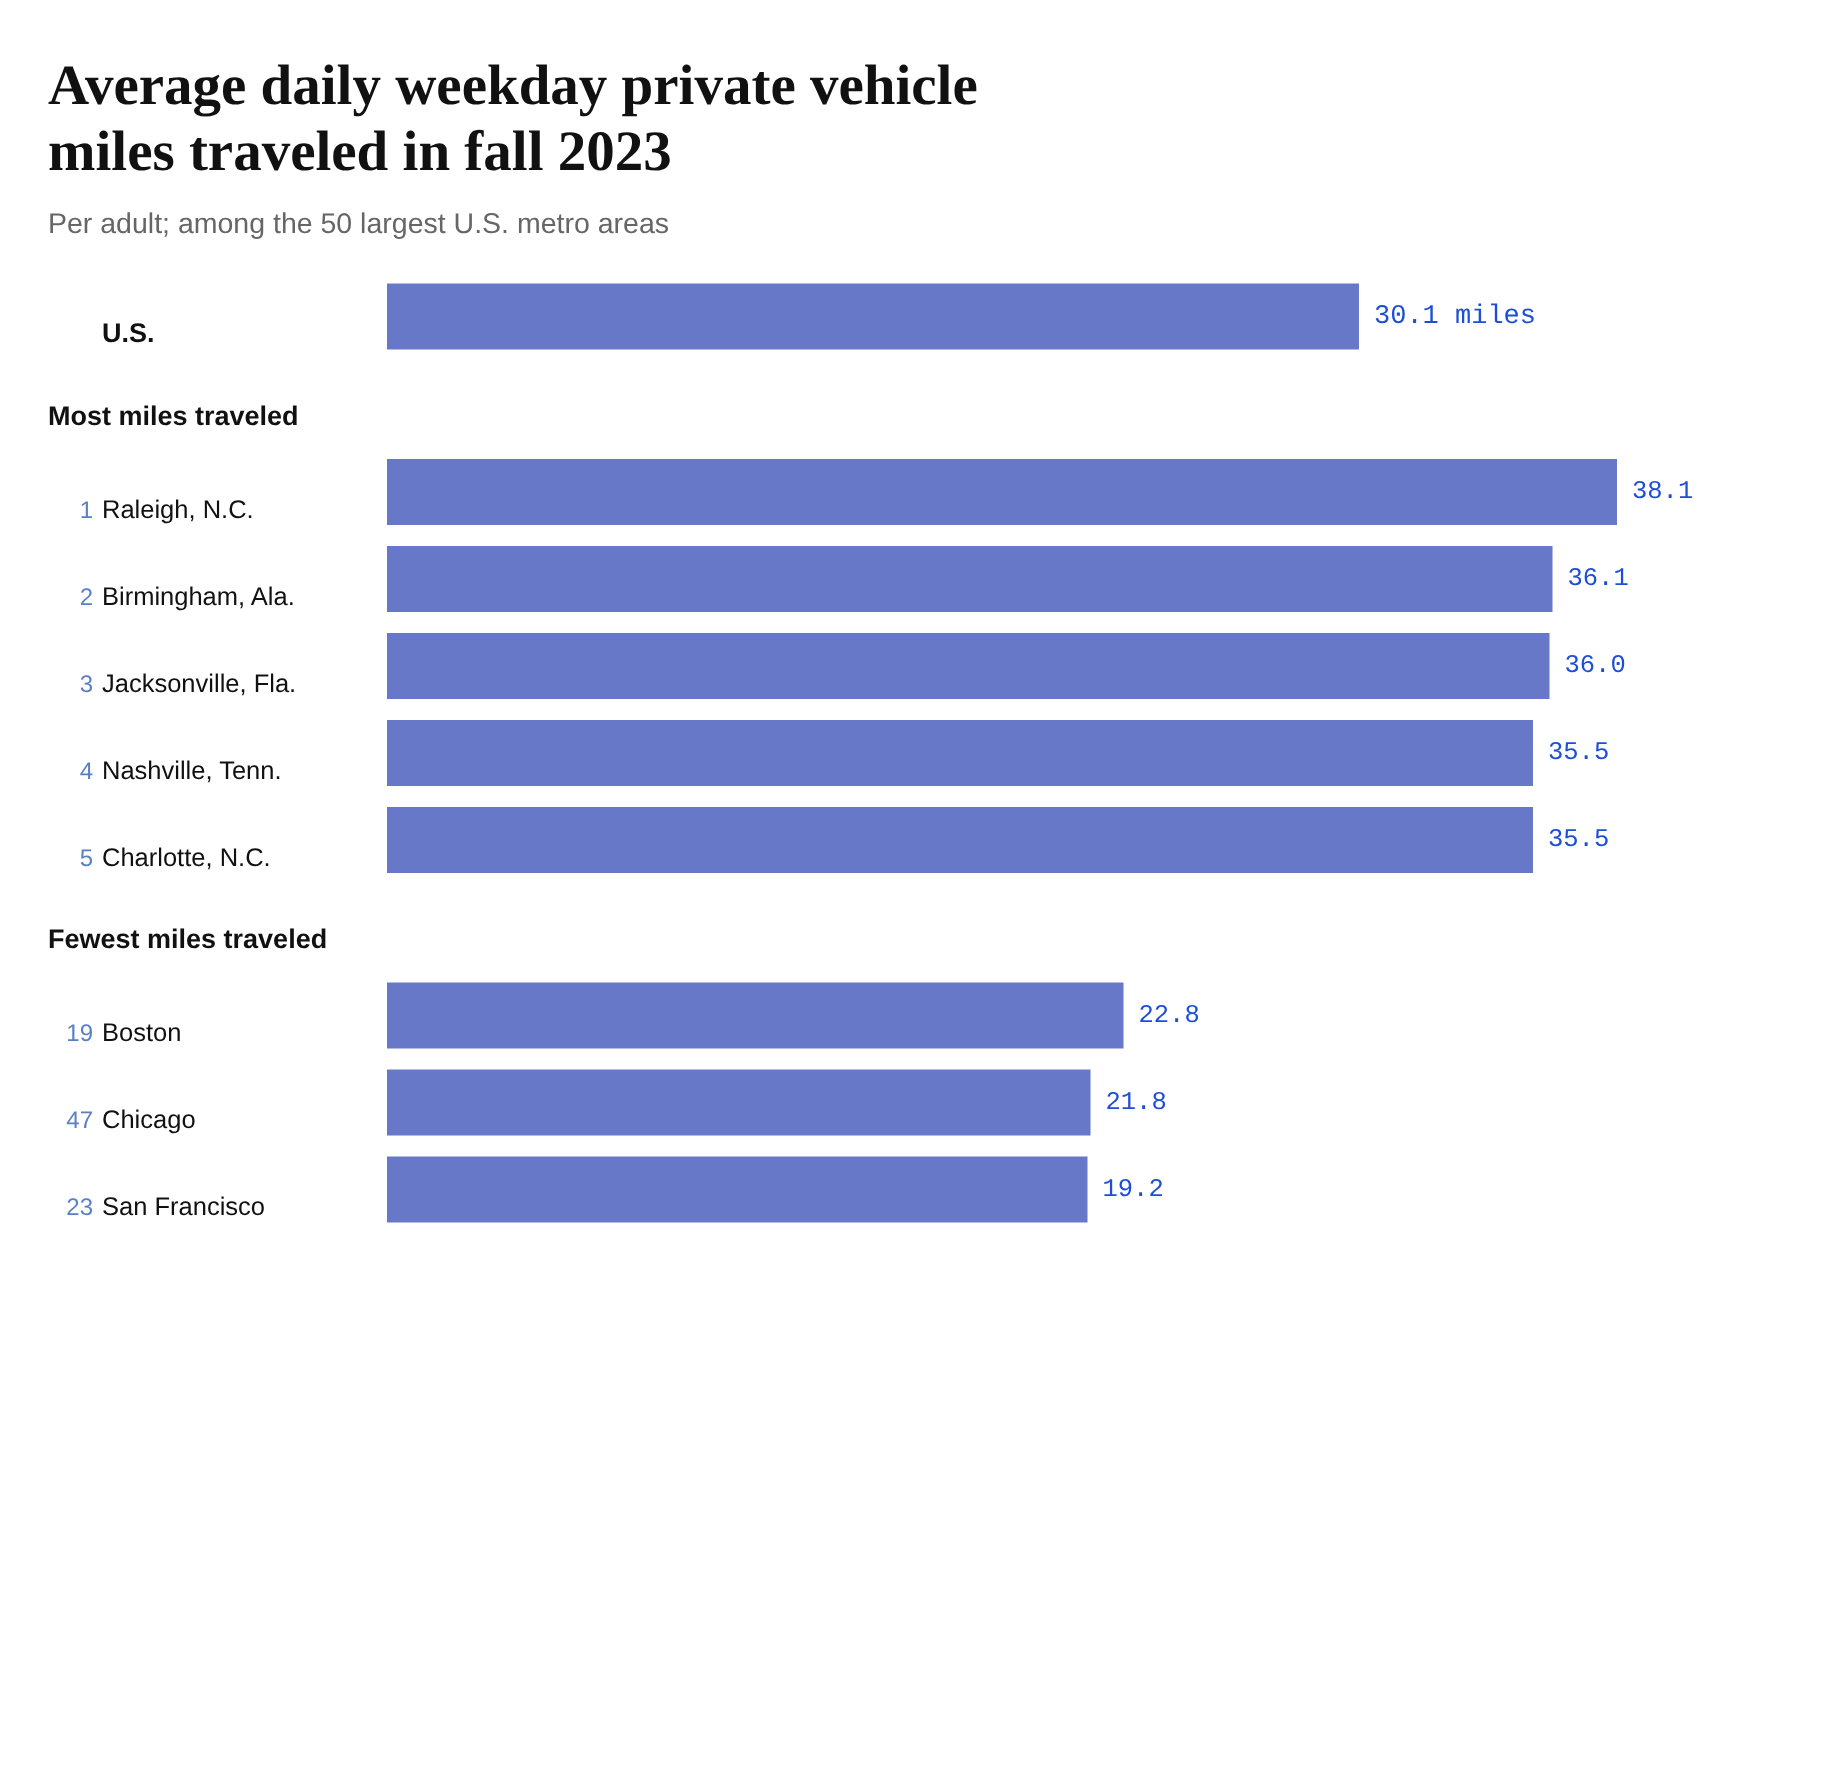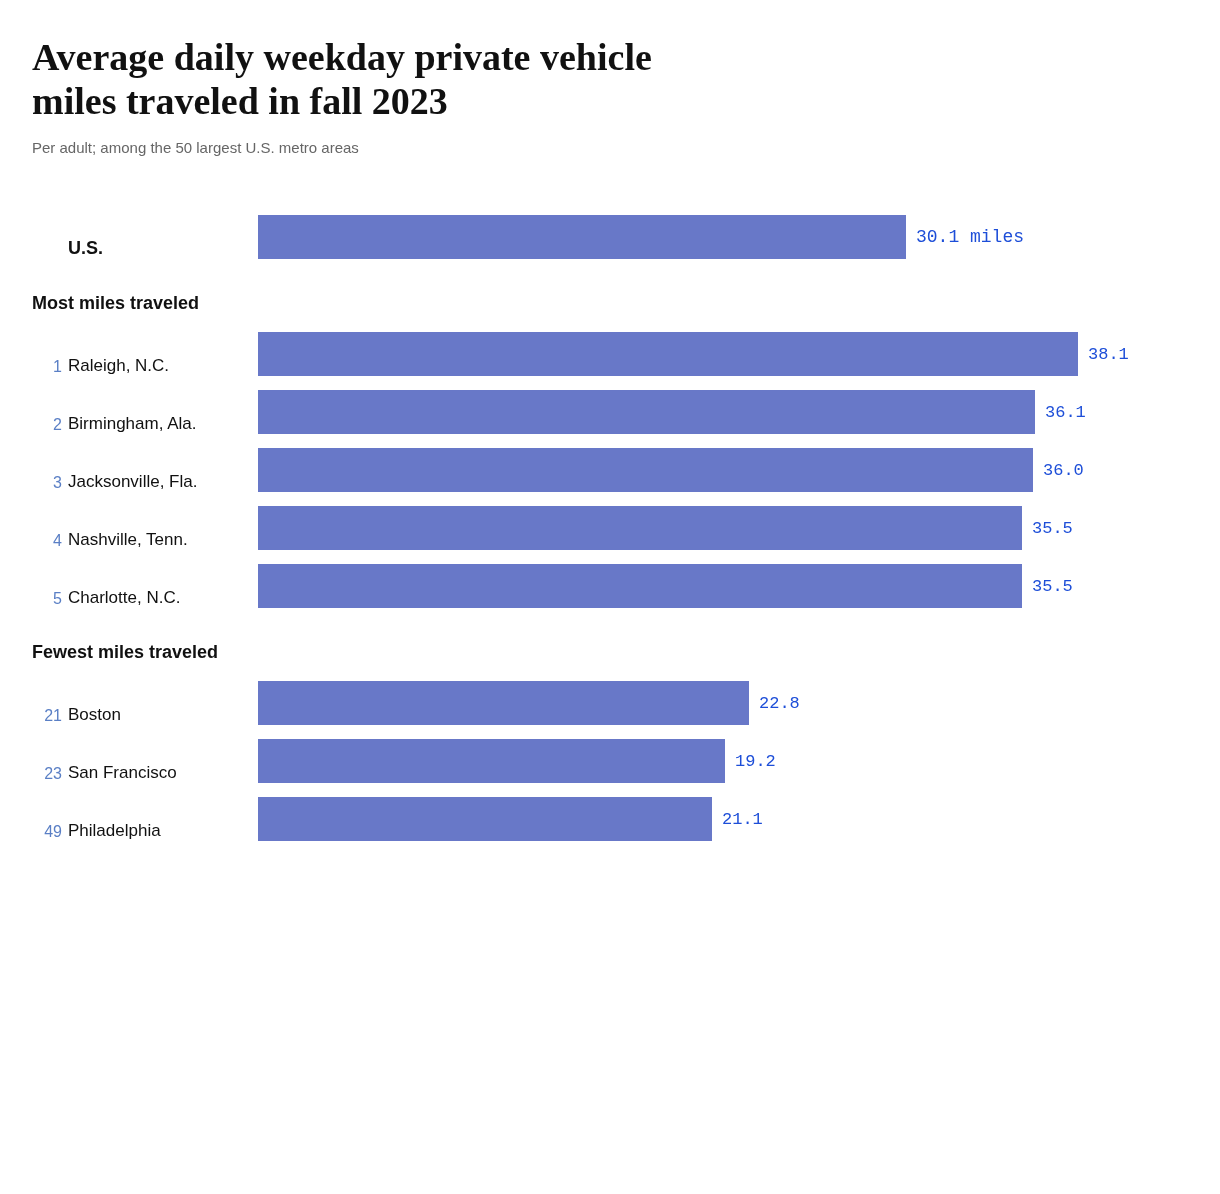--- a/index.html
+++ b/index.html
@@ -12,23 +12,23 @@
       min-height: 1194px;
     }
     .chart-title {
       font-size: 38px;
       font-weight: 700;
       line-height: 1.15;
       margin-bottom: 16px;
       max-width: 700px;
     }
     .chart-subtitle {
-      font-size: 15px;
+      font-size: 19px;
       color: #666;
-      margin-bottom: 51px;
+      margin-bottom: 20px;
       font-family: Arial, sans-serif;
     }
     .section-label {
       font-size: 18px;
       font-weight: 700;
       margin-bottom: 10px;
       font-family: Arial, sans-serif;
     }
     .bar-row {
       display: flex;
@@ -144,36 +144,36 @@
       </div>
     </div>
   </div>
 
 <div class="spacer"></div>
 
 <div class="section-label">Fewest miles traveled</div>
 
 <div id="fewest-rows-container">
     <div class="bar-row">
-      <div class="row-rank">21</div>
+      <div class="row-rank">19</div>
       <div class="row-name">Boston</div>
       <div class="bar-container">
         <div class="bar" style="width: 491px;"></div>
         <span class="bar-value">22.8</span>
+      </div>
+    </div>
+    <div class="bar-row">
+      <div class="row-rank">47</div>
+      <div class="row-name">Chicago</div>
+      <div class="bar-container">
+        <div class="bar" style="width: 469px;"></div>
+        <span class="bar-value">21.8</span>
       </div>
     </div>
     <div class="bar-row">
       <div class="row-rank">23</div>
       <div class="row-name">San Francisco</div>
       <div class="bar-container">
         <div class="bar" style="width: 467px;"></div>
         <span class="bar-value">19.2</span>
       </div>
     </div>
-    <div class="bar-row">
-      <div class="row-rank">49</div>
-      <div class="row-name">Philadelphia</div>
-      <div class="bar-container">
-        <div class="bar" style="width: 454px;"></div>
-        <span class="bar-value">21.1</span>
-      </div>
-    </div>
   </div>
 
 </body></html>

